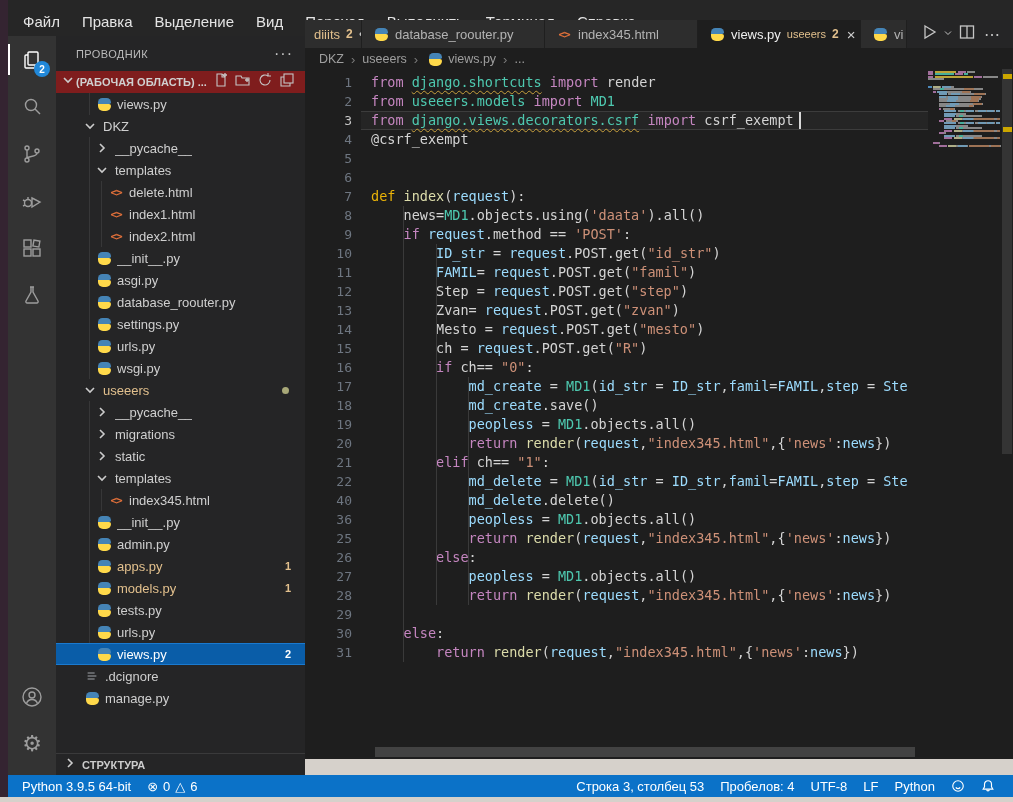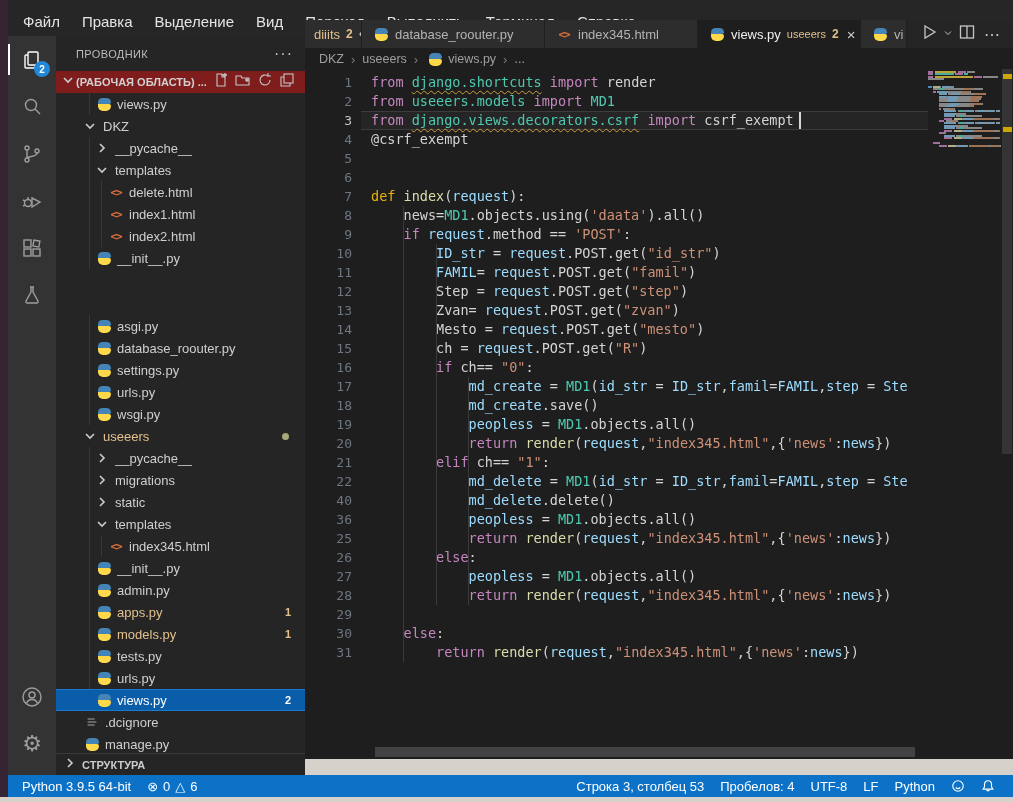--- a/index.html
+++ b/index.html
@@ -266,21 +266,21 @@
         <span class="spacer"></span>
       </div>
       <div class="row" style="padding-left: 38px;">
         <span class="guide1"></span>
         <span class="fi">
           <span class="py-ic"></span>
         </span>
         <span class="lbl">__init__.py</span>
         <span class="spacer"></span>
       </div>
-      <div class="row" style="padding-left: 38px; margin-top: 46px;">
+      <div class="row" style="padding-left: 38px;">
         <span class="guide1"></span>
         <span class="fi">
           <span class="py-ic"></span>
         </span>
         <span class="lbl">asgi.py</span>
         <span class="spacer"></span>
       </div>
       <div class="row" style="padding-left: 38px;">
         <span class="guide1"></span>
         <span class="fi">

